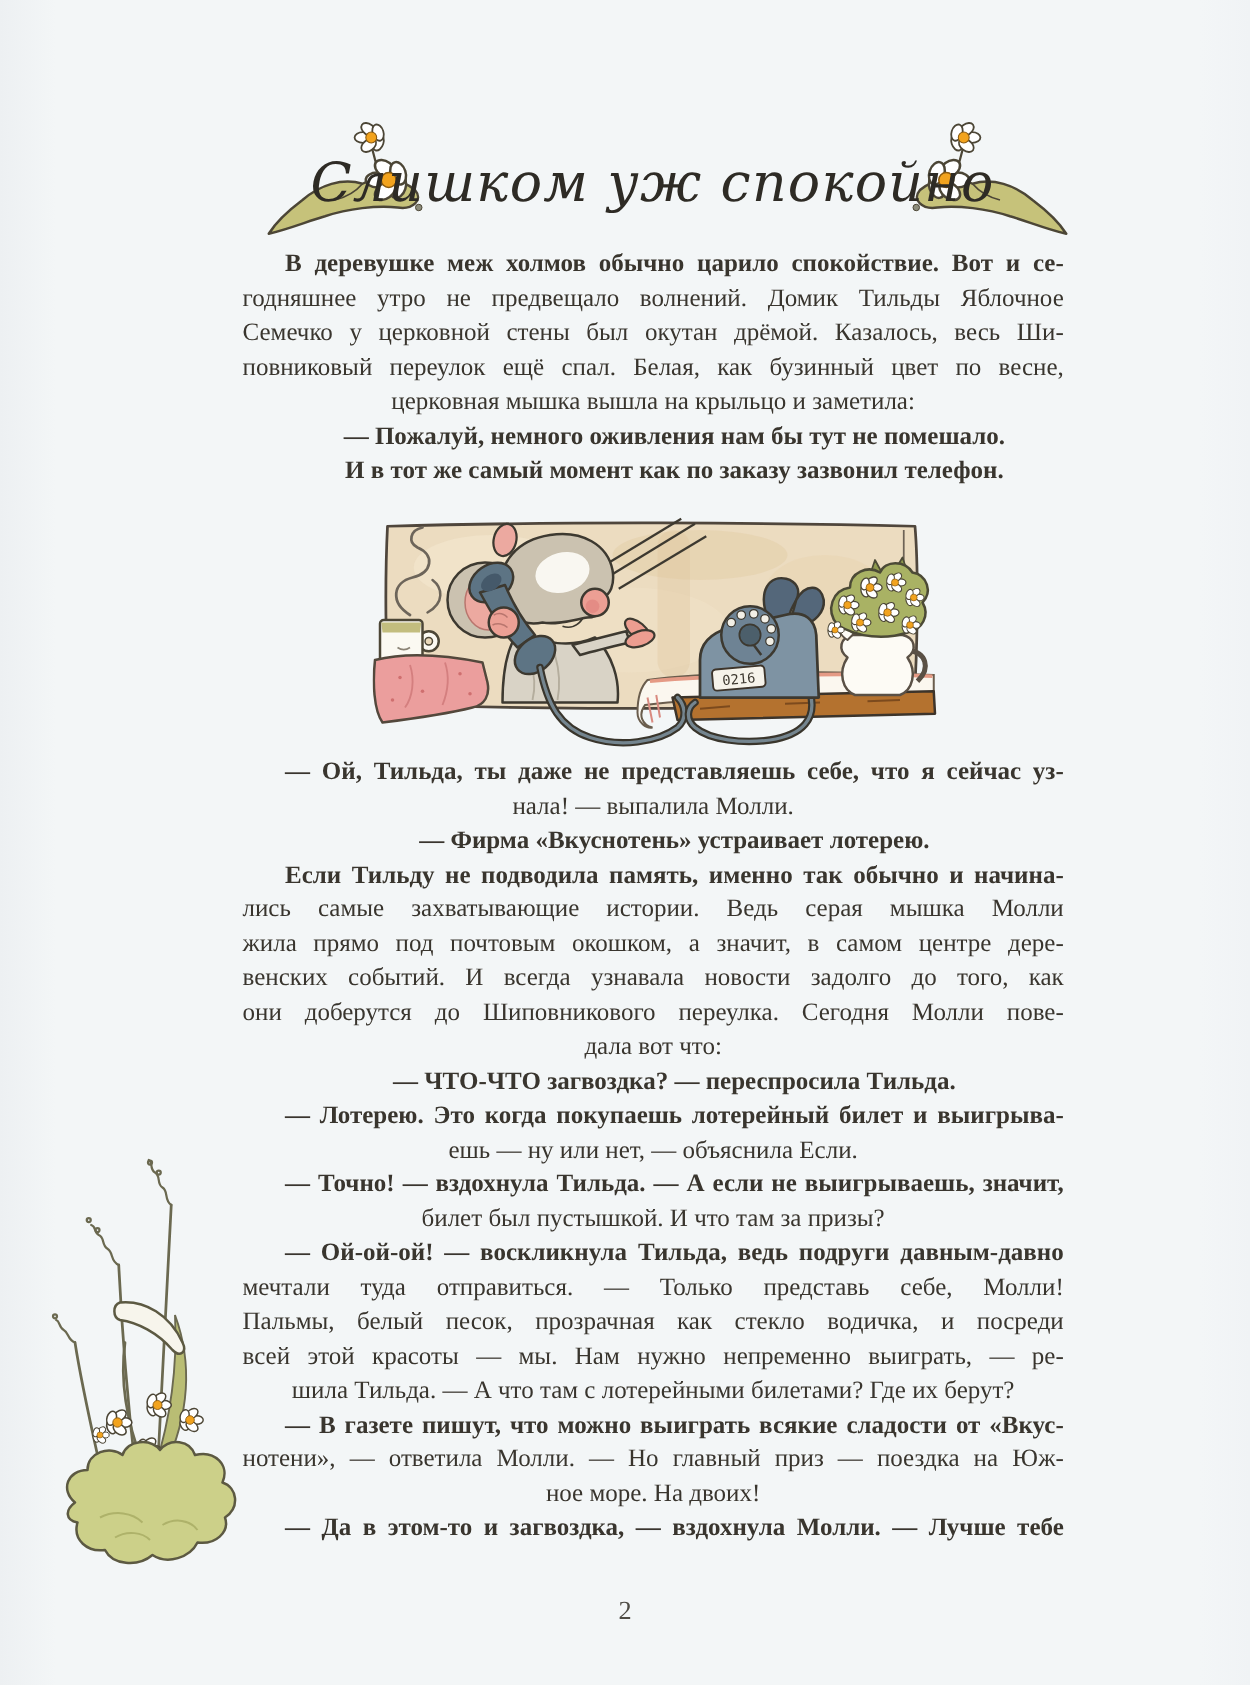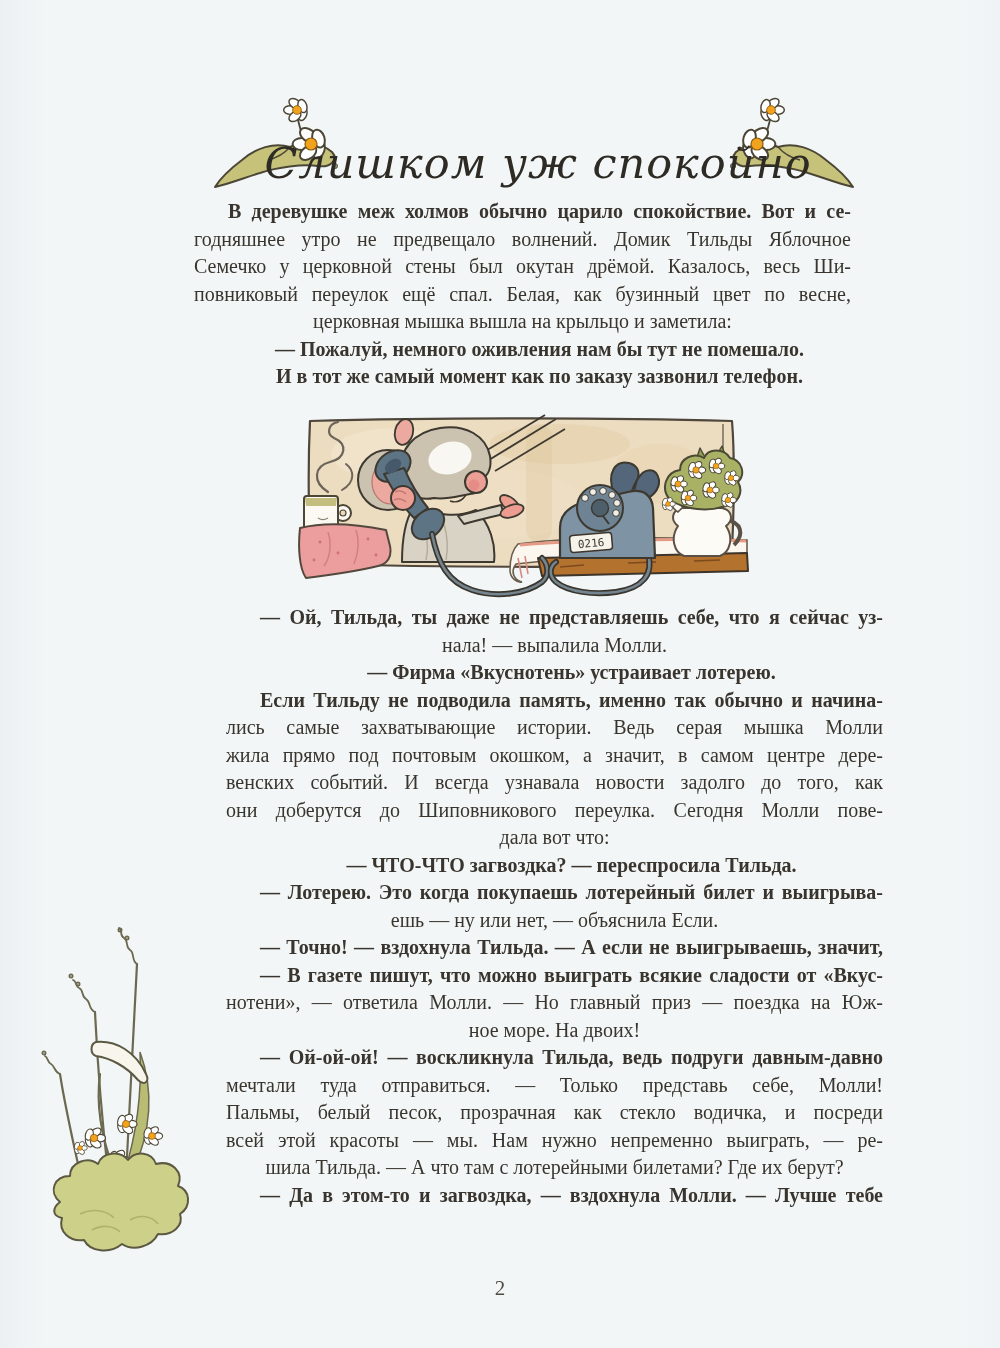--- a/index.html
+++ b/index.html
@@ -12,29 +12,29 @@
     overflow:hidden;
   }
   .page{
     position:absolute;inset:0;
     background:linear-gradient(90deg,#edf0f2 0px,#f3f6f7 45px,#f3f6f7 960px,#f0f3f5 1000px);
   }
   .decor{position:absolute;}
   .decor-left{left:212px;top:92px;transform:scaleX(-1);}
   .decor-right{left:726px;top:92px;}
   h1.title{
-    position:absolute;left:193px;top:122px;width:658px;margin:16px;
+    position:absolute;left:193px;top:122px;width:658px;margin:0;
     text-align:center;
     font-family:"DejaVu Serif", serif;
     font-style:italic;font-weight:normal;
     font-size:43px;letter-spacing:1px;color:#2e2b25;
   }
   .text-block{position:absolute;left:194px;width:657px;}
   #text-top{top:198px;}
-  #text-bottom{top:604px;margin-left:32px;}
+  #text-bottom{top:604px;}
   .para{margin:0;}
   .line{
     font-size:20px;line-height:27.5px;
     text-align:center;white-space:normal;
   }
   .line.jfull{text-align:justify;text-align-last:justify;}
   .line.first{text-indent:34px;font-weight:bold;}
   figure.illustration{position:absolute;left:298px;top:412px;margin:0;}
   .margin-flowers{position:absolute;left:40px;top:924px;}
   .page-number{
@@ -229,32 +229,33 @@
       </div>
       <div class="para">
         <div class="line first">— ЧТО-ЧТО загвоздка? — переспросила Тильда.</div>
       </div>
       <div class="para">
         <div class="line jfull first">— Лотерею. Это когда покупаешь лотерейный билет и выигрыва-</div>
         <div class="line">ешь — ну или нет, — объяснила Если.</div>
       </div>
       <div class="para">
         <div class="line jfull first">— Точно! — вздохнула Тильда. — А если не выигрываешь, значит,</div>
-      </div>
-      <div class="para">
-        <div class="line jfull first">— В газете пишут, что можно выиграть всякие сладости от «Вкус-</div>
-        <div class="line jfull">нотени», — ответила Молли. — Но главный приз — поездка на Юж-</div>
-        <div class="line">ное море. На двоих!</div>
+        <div class="line">билет был пустышкой. И что там за призы?</div>
       </div>
       <div class="para">
         <div class="line jfull first">— Ой-ой-ой! — воскликнула Тильда, ведь подруги давным-давно</div>
         <div class="line jfull">мечтали туда отправиться. — Только представь себе, Молли!</div>
         <div class="line jfull">Пальмы, белый песок, прозрачная как стекло водичка, и посреди</div>
         <div class="line jfull">всей этой красоты — мы. Нам нужно непременно выиграть, — ре-</div>
         <div class="line">шила Тильда. — А что там с лотерейными билетами? Где их берут?</div>
+      </div>
+      <div class="para">
+        <div class="line jfull first">— В газете пишут, что можно выиграть всякие сладости от «Вкус-</div>
+        <div class="line jfull">нотени», — ответила Молли. — Но главный приз — поездка на Юж-</div>
+        <div class="line">ное море. На двоих!</div>
       </div>
       <div class="para">
         <div class="line jfull first">— Да в этом-то и загвоздка, — вздохнула Молли. — Лучше тебе</div>
       </div>
     </section>
 
   <svg class="margin-flowers" width="160" height="330" viewBox="0 0 160 330">
     <g stroke="#6b6950" stroke-width="1.8" fill="none" stroke-linecap="round">
       <path d="M97,40 c-6,-4 -2,-11 -7,-14 c-5,-3 -1,-9 -6,-12 c-5,-3 -1,-8 -5,-10"></path>
       <path d="M55,88 c-7,-3 -4,-10 -9,-13 c-5,-3 -2,-9 -7,-11 c-4,-2 -2,-7 -6,-8"></path>

